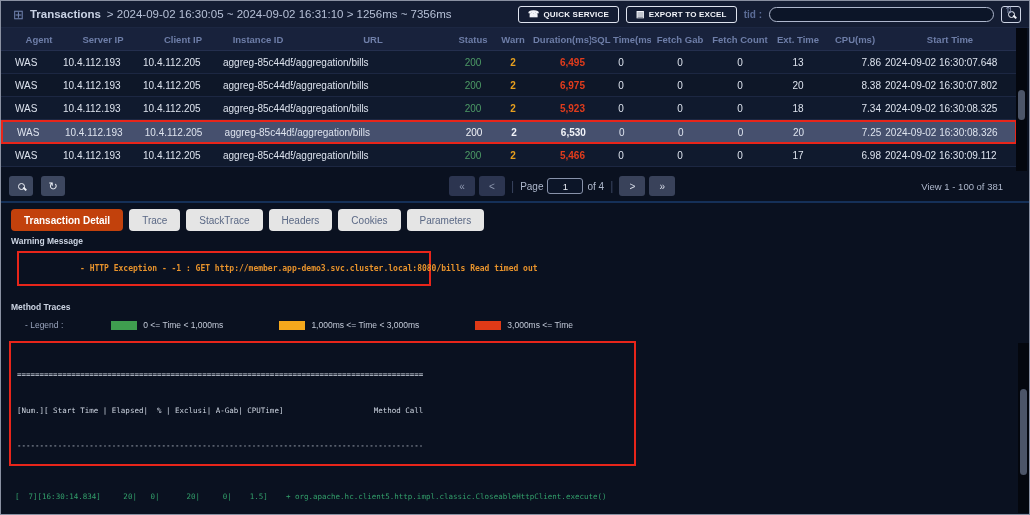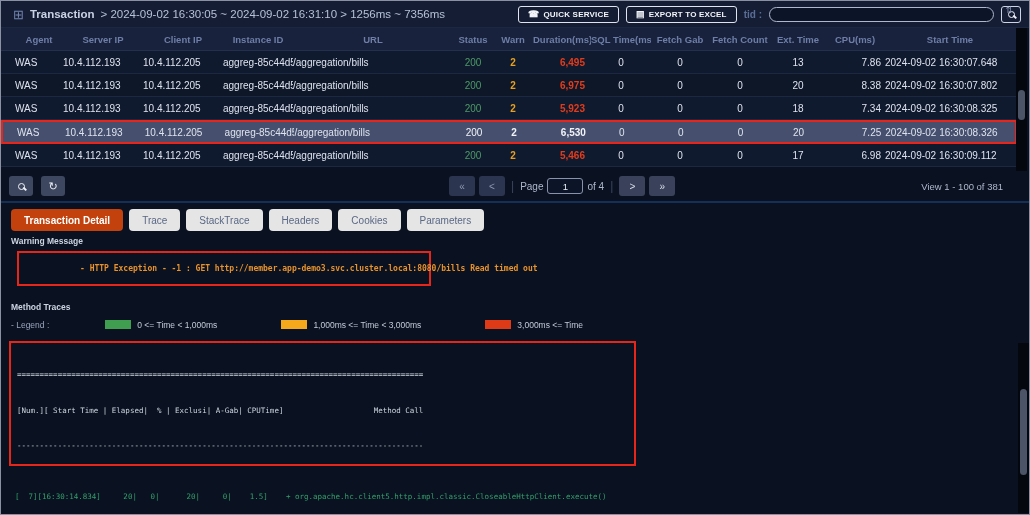--- a/index.html
+++ b/index.html
@@ -58,39 +58,39 @@
   
   .detail { position:absolute; top:200px; left:0; width:1030px; height:315px; background:#0a1120; border-top:2px solid #153058; }
   .tabs { position:absolute; top:6px; left:10px; display:flex; gap:6px; }
   .tab { height:22px; padding:0 13px; display:flex; align-items:center; background:#e5e5e5; border:none; border-radius:4px; color:#5a6885; font-size:10px; cursor:pointer; font-family:"Liberation Sans",sans-serif; }
   .tab.active { background:#c2410c; color:#ffffff; font-weight:bold; }
   .sec-label { position:absolute; left:10px; color:#ccd4e2; font-size:8.5px; font-weight:bold; }
   .warn-label { top:33px; }
   .warn-box { position:absolute; top:48px; left:16px; width:414px; height:35px; border:2px solid #e8251a; display:flex; align-items:center;padding-left:44px; }
   .warn-text { color:#e8932c; font-family:"DejaVu Sans Mono", monospace; font-size:8px; font-weight:bold; padding-left:17px; white-space:pre; }
   .mt-label { top:99px; }
-  .legend { position:absolute; top:117px; left:10px; display:flex; align-items:center; font-size:8.5px; color:#c3cad8;gap:8px; }
+  .legend { position:absolute; top:117px; left:24px; display:flex; align-items:center; font-size:8.5px; color:#c3cad8; }
   .legend-title { color:#9aa5bd; margin-right:48px; }
   .sw { display:inline-block; width:26px; height:9px; margin-right:6px; }
-  .leg-item { display:flex; align-items:flex-start; margin-right:56px; }
+  .leg-item { display:flex; align-items:flex-end; margin-right:56px; }
 
   .trace-box { position:absolute; top:138px; left:8px; width:627px; height:125px; border:2px solid #e8251a; padding:3px 0 0 6px; overflow:hidden; }
   .trace, .trace-cont { font-family:"DejaVu Sans Mono", monospace; font-size:7.5px; line-height:11.7px; white-space:pre; }
   .tl-head { color:#cfd6e2; }
   .tl-green { color:#33a06b; }
   .trace-cont { position:absolute; top:265px; left:8px; padding-left:6px; width:627px; }
 </style>
 </head>
 <body>
 
 <div id="app">
 
   <div class="topbar">
     <span class="title-icon">⊞</span>
-    <span class="page-title">Transaction</span>
+    <span class="page-title">Transactions</span>
     <span class="breadcrumb">&gt; 2024-09-02 16:30:05 ~ 2024-09-02 16:31:10 &gt; 1256ms ~ 7356ms</span>
     <div class="topbar-right">
       <button class="tb-btn">
         <span class="ic">☎</span>
         <span>QUICK SERVICE</span>
       </button>
       <button class="tb-btn">
         <span class="ic">▤</span>
         <span>EXPORT TO EXCEL</span>
       </button>

